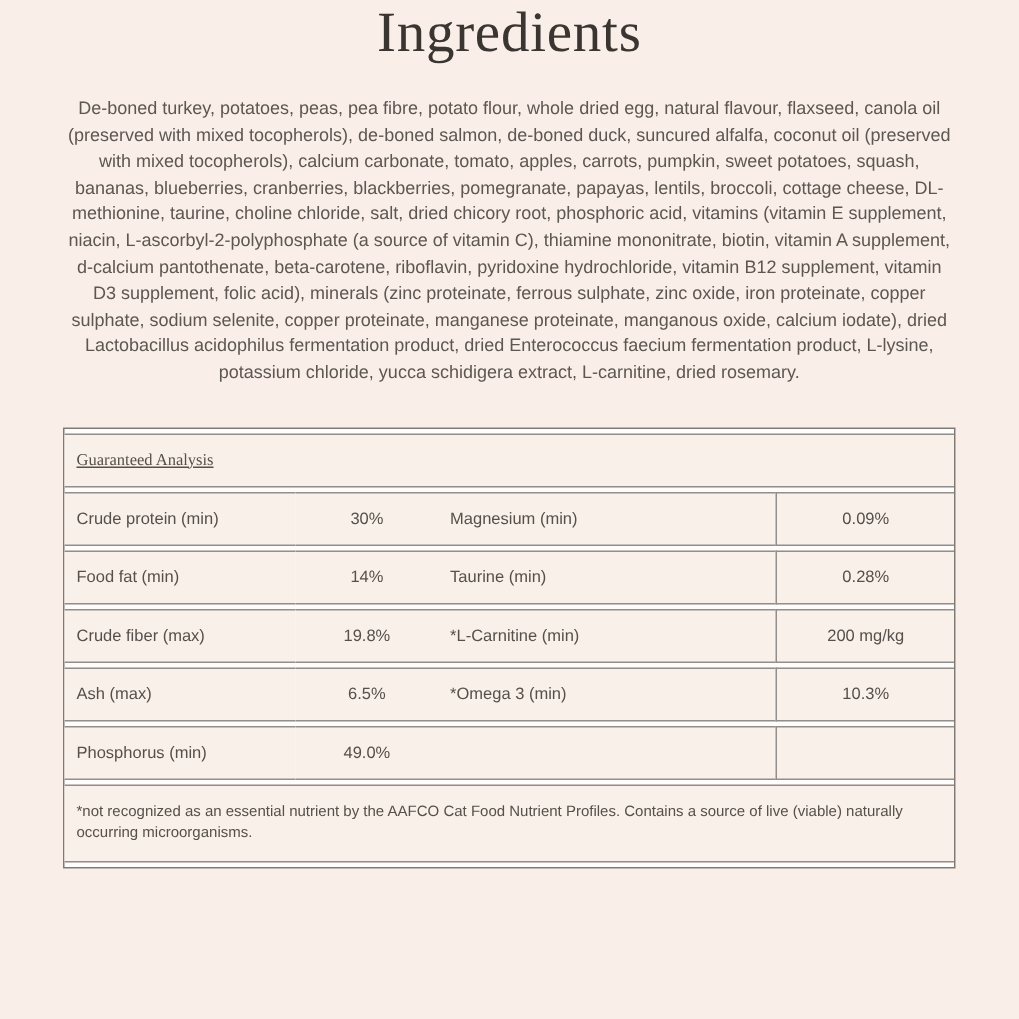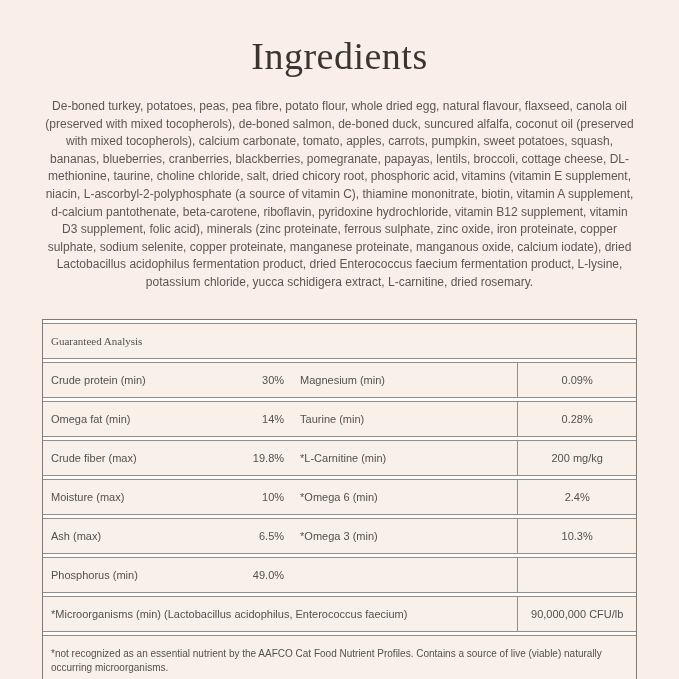--- a/index.html
+++ b/index.html
@@ -11,21 +11,20 @@
     height: 679px;
     background: #f9eee8;
     font-family: "Liberation Sans", sans-serif;
     color: #5d5752;
     overflow: hidden;
   }
   .page {
     width: 679px;
     height: 603px;
     box-sizing: border-box;
-    padding-top: 34px;
     border-radius: 26px;
   }
   .title {
     font-family: "Liberation Serif", serif;
     font-size: 38px;
     font-weight: 500;
     letter-spacing: 0.5px;
     color: #3a3530;
     text-align: center;
     margin: 0 0 20px 0;
@@ -58,23 +57,24 @@
     box-sizing: border-box;
   }
   td.ga-header {
     background: #fffdfb;
     border-top: none;
     border-bottom: 1px solid #918e8b;
     font-family: "Liberation Serif", serif;
     font-size: 16.5px;
     color: #332f2b;
     padding: 6px 12px 7px 12px;
+    text-decoration: underline;
   }
   td.lbl { text-align: left; padding-left: 13px; margin-left: 24px; }
-  td.val { text-align: right; }
+  td.val { text-align: center; }
   td.val-r { text-align: center; border-left: 1px solid #918e8b; margin-left: 48px; }
   col.c1 { width: 26%; }
   col.c2 { width: 16%; }
   col.c3 { width: 38%; }
   col.c4 { width: 20%; }
   td.note {
     padding: 8px 13px 9px 13px;
   }
   .note-small {
     font-size: 10px;
@@ -103,54 +103,44 @@
         <td class="ga-header" colspan="4">Guaranteed Analysis</td>
       </tr>
 
       <tr>
         <td class="lbl">Crude protein (min)</td>
         <td class="val">30%</td>
         <td class="lbl">Magnesium (min)</td>
         <td class="val-r">0.09%</td>
       </tr>
       <tr>
-        <td class="lbl">Omega fat (min)</td>
+        <td class="lbl">Food fat (min)</td>
         <td class="val">14%</td>
         <td class="lbl">Taurine (min)</td>
         <td class="val-r">0.28%</td>
       </tr>
       <tr>
         <td class="lbl">Crude fiber (max)</td>
         <td class="val">19.8%</td>
         <td class="lbl">*L-Carnitine (min)</td>
         <td class="val-r">200 mg/kg</td>
-      </tr>
-      <tr>
-        <td class="lbl">Moisture (max)</td>
-        <td class="val">10%</td>
-        <td class="lbl">*Omega 6 (min)</td>
-        <td class="val-r">2.4%</td>
       </tr>
       <tr>
         <td class="lbl">Ash (max)</td>
         <td class="val">6.5%</td>
         <td class="lbl">*Omega 3 (min)</td>
         <td class="val-r">10.3%</td>
       </tr>
       <tr>
         <td class="lbl">Phosphorus (min)</td>
         <td class="val">49.0%</td>
         <td class="lbl"></td>
         <td class="val-r"></td>
       </tr>
 
-      <tr>
-        <td class="lbl" colspan="3">*Microorganisms (min) (Lactobacillus acidophilus, Enterococcus faecium)</td>
-        <td class="val-r">90,000,000 CFU/lb</td>
-      </tr>
 
       <tr>
         <td class="note" colspan="4">
           <div class="note-small">*not recognized as an essential nutrient by the AAFCO Cat Food Nutrient Profiles. Contains a source of live (viable) naturally occurring microorganisms.</div>
         </td>
       </tr>
 
     </tbody>
   </table>
 

